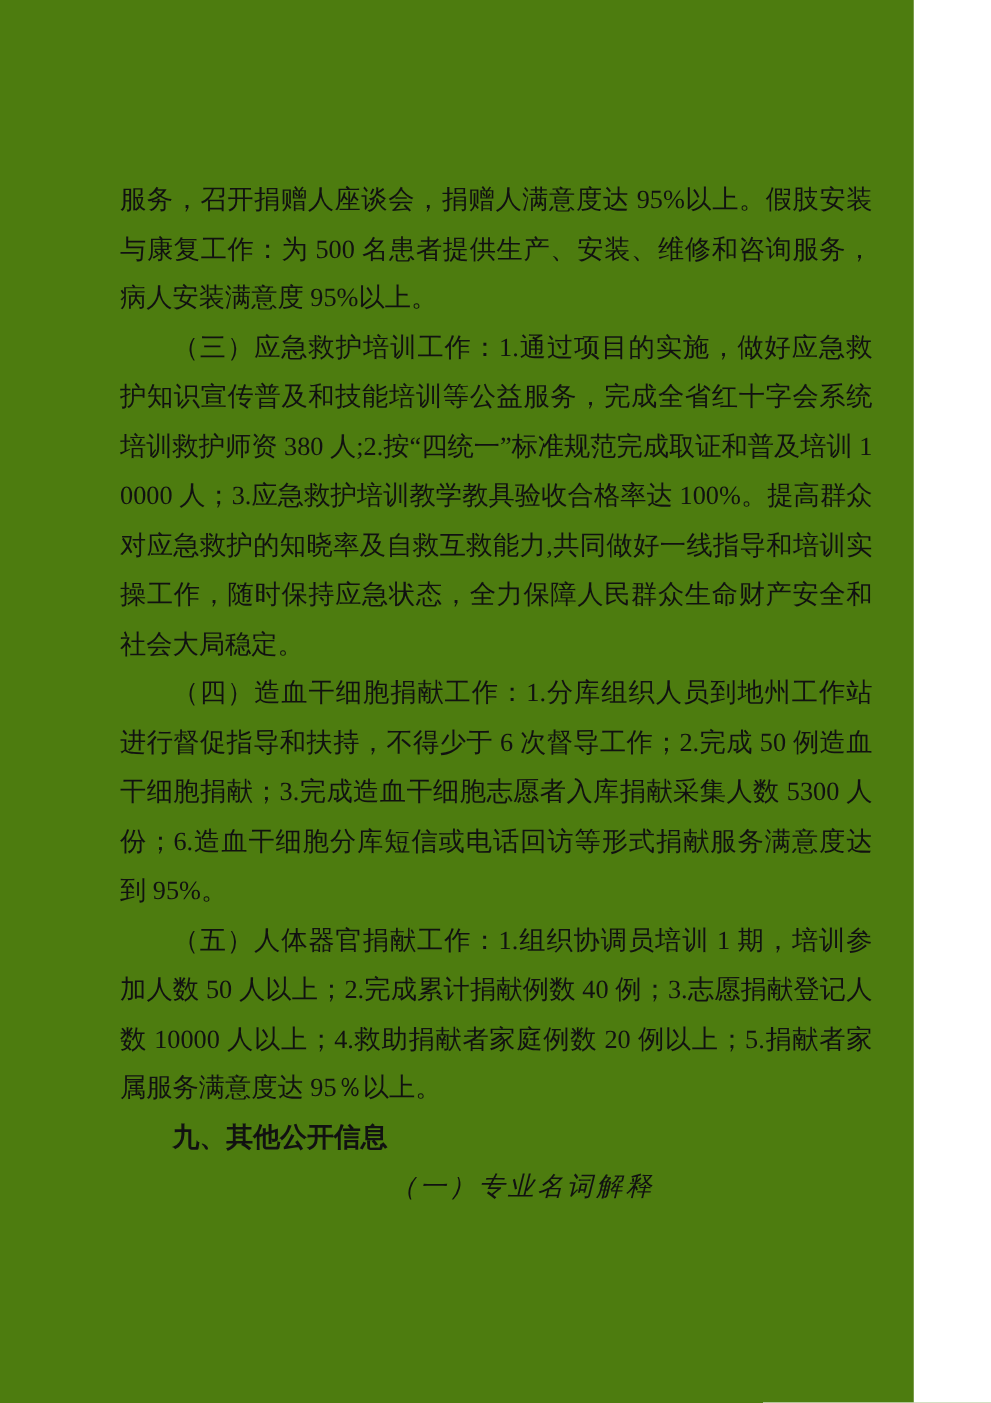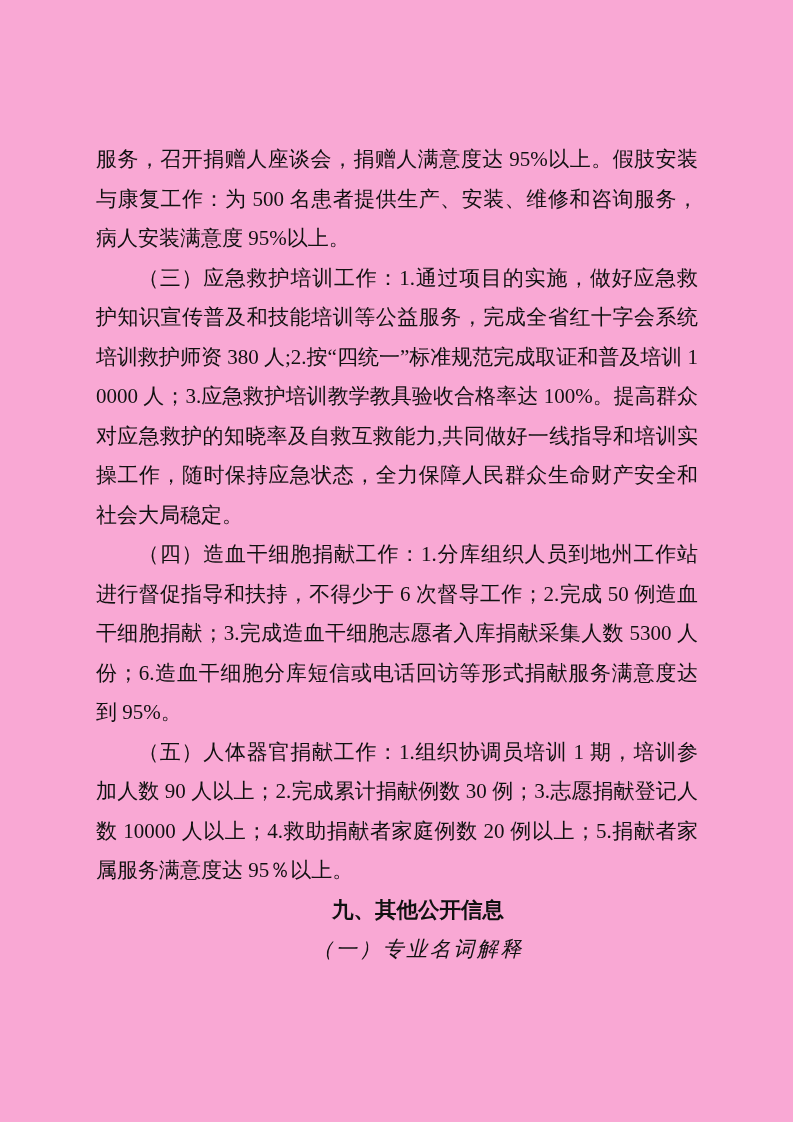--- a/index.html
+++ b/index.html
@@ -2,23 +2,23 @@
 <html><head>
 <meta charset="utf-8">
 <style>
   html, body {
     margin: 0;
     padding: 0;
     background: #ffffff;
   }
   .page {
     position: relative;
-    width: 793px;
+    width: 731px;
     height: 1122px;
-    background: #f9a8d4;
+    background: #4d7c0f;
     overflow: hidden;
     font-family: "Liberation Serif", "DejaVu Serif", serif;
     color: #111111;
   }
   .content {
     position: absolute;
     left: 96px;
     top: 140px;
     width: 602px;
   }
@@ -35,21 +35,21 @@
   .indent {
     text-indent: 42px;
   }
   .heading-bold {
     margin: 0;
     font-family: "Liberation Sans", "DejaVu Sans", sans-serif;
     font-weight: bold;
     font-size: 21.5px;
     line-height: 39.5px;
     text-indent: 42px;
-    text-align: center;
+    text-align: left;
   }
   .heading-kaiti {
     margin: 0;
     font-family: "Liberation Serif", "DejaVu Serif", serif;
     font-style: italic;
     font-weight: normal;
     font-size: 21px;
     line-height: 39.5px;
     text-indent: 42px;
     letter-spacing: 2.5px;
@@ -57,17 +57,17 @@
   }
 </style>
 </head>
 <body>
 
 <div class="page">
   <div class="content">
     <p class="para noindent">服务，召开捐赠人座谈会，捐赠人满意度达 95%以上。假肢安装与康复工作：为 500 名患者提供生产、安装、维修和咨询服务，病人安装满意度 95%以上。</p>
     <p class="para indent">（三）应急救护培训工作：1.通过项目的实施，做好应急救护知识宣传普及和技能培训等公益服务，完成全省红十字会系统培训救护师资 380 人;2.按“四统一”标准规范完成取证和普及培训 10000 人；3.应急救护培训教学教具验收合格率达 100%。提高群众对应急救护的知晓率及自救互救能力,共同做好一线指导和培训实操工作，随时保持应急状态，全力保障人民群众生命财产安全和社会大局稳定。</p>
     <p class="para indent">（四）造血干细胞捐献工作：1.分库组织人员到地州工作站进行督促指导和扶持，不得少于 6 次督导工作；2.完成 50 例造血干细胞捐献；3.完成造血干细胞志愿者入库捐献采集人数 5300 人份；6.造血干细胞分库短信或电话回访等形式捐献服务满意度达到 95%。</p>
-    <p class="para indent">（五）人体器官捐献工作：1.组织协调员培训 1 期，培训参加人数 90 人以上；2.完成累计捐献例数 30 例；3.志愿捐献登记人数 10000 人以上；4.救助捐献者家庭例数 20 例以上；5.捐献者家属服务满意度达 95％以上。</p>
+    <p class="para indent">（五）人体器官捐献工作：1.组织协调员培训 1 期，培训参加人数 50 人以上；2.完成累计捐献例数 40 例；3.志愿捐献登记人数 10000 人以上；4.救助捐献者家庭例数 20 例以上；5.捐献者家属服务满意度达 95％以上。</p>
     <h2 class="heading-bold">九、其他公开信息</h2>
     <h3 class="heading-kaiti">（一）专业名词解释</h3>
   </div>
 </div>
 
 </body></html>

